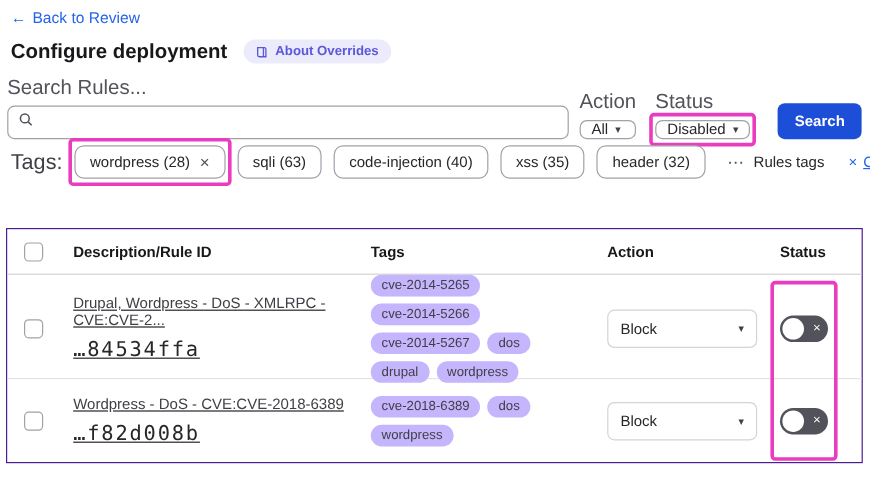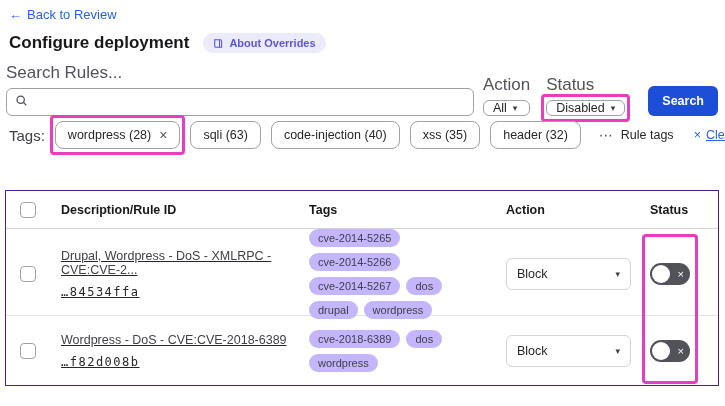--- a/index.html
+++ b/index.html
@@ -54,21 +54,21 @@
     height: 30px; padding: 0 14px;
     background: #1d4ed8; color: #fff; border: none; border-radius: 6px;
     font-size: 12.5px; font-weight: 600; cursor: pointer;
     font-family: "Liberation Sans", sans-serif;
   }
   
   .tags-row {
     position: absolute; left: 9px; top: 121px; right: 6px;
     display: flex; align-items: center; gap: 10px;
   }
-  .tags-label { font-size: 15px; color: #3f3f46; }
+  .tags-label { font-size: 18px; color: #3f3f46; }
   .chip {
     display: inline-flex; align-items: center; gap: 8px;
     background: #fff; border: 1px solid #a1a1aa; border-radius: 8px;
     padding: 6px 12px; font-size: 12.5px; color: #27272a; cursor: pointer; white-space: nowrap;
   }
   .chip .x { font-size: 14px; color: #52525b; line-height: 1; }
   .more-tags { display: inline-flex; align-items: center; gap: 7px; font-size: 12.5px; color: #27272a; cursor: pointer; margin-left: 8px; white-space: nowrap;}
   .more-dots { font-size: 14px; color: #52525b; letter-spacing: 1px; }
   .clear-tags { display: inline-flex; align-items: center; gap: 5px; font-size: 12.5px; color: #2563eb; cursor: pointer; margin-left: 10px; white-space: nowrap;}
   .clear-tags .lbl { text-decoration: underline; }
@@ -81,21 +81,21 @@
   .thead { height: 38px; border-bottom: 1px solid #d4d4d8; font-weight: 700; font-size: 12.5px; color: #18181b; }
   .row1 { height: 86px; }
   .row2 { height: 70px; border-top: 1px solid #e4e4e7; }
   .cell-check { padding-left: 14px; }
   .checkbox {
     width: 16px; height: 16px; border: 1.5px solid #a1a1aa; border-radius: 4px;
     background: #fff; cursor: pointer;
   }
   .cell-desc { padding-left: 5px; padding-right: 10px; text-decoration: underline; }
   .desc-line { font-size: 12.5px; color: #3f3f46; }
-  .rule-id { font-family: "DejaVu Sans Mono", monospace; font-size: 12px; letter-spacing: 1.5px; color: #27272a; margin-top: 8px; }
+  .rule-id { font-family: "DejaVu Sans Mono", monospace; font-size: 17px; letter-spacing: 1.5px; color: #27272a; margin-top: 8px; }
   .cell-tags { display: flex; flex-wrap: wrap; gap: 6px; padding-right: 14px; }
   .pill {
     background: #c4b5fd; color: #3f3f46; border-radius: 10px;
     padding: 3px 9px; font-size: 11px; white-space: nowrap;
   }
   .action-select {
     width: 125px; height: 32px; background: #fff; border: 1px solid #d4d4d8; border-radius: 6px;
     display: inline-flex; align-items: center; justify-content: space-between;
     padding: 0 10px; font-size: 12.5px; color: #27272a; cursor: pointer;
     font-family: "Liberation Sans", sans-serif;
@@ -187,21 +187,21 @@
         <span>wordpress (28)</span>
         <span class="x">×</span>
       </span>
     </span>
     <span class="chip">sqli (63)</span>
     <span class="chip">code-injection (40)</span>
     <span class="chip">xss (35)</span>
     <span class="chip">header (32)</span>
     <span class="more-tags">
       <span class="more-dots">⋯</span>
-      <span>Rule tags</span>
+      <span>Rules tags</span>
     </span>
     <span class="clear-tags">
       <span>×</span>
       <span class="lbl">Clear tags</span>
     </span>
   </div>
 
   <div class="rules-table">
 
     <div class="tr thead">

